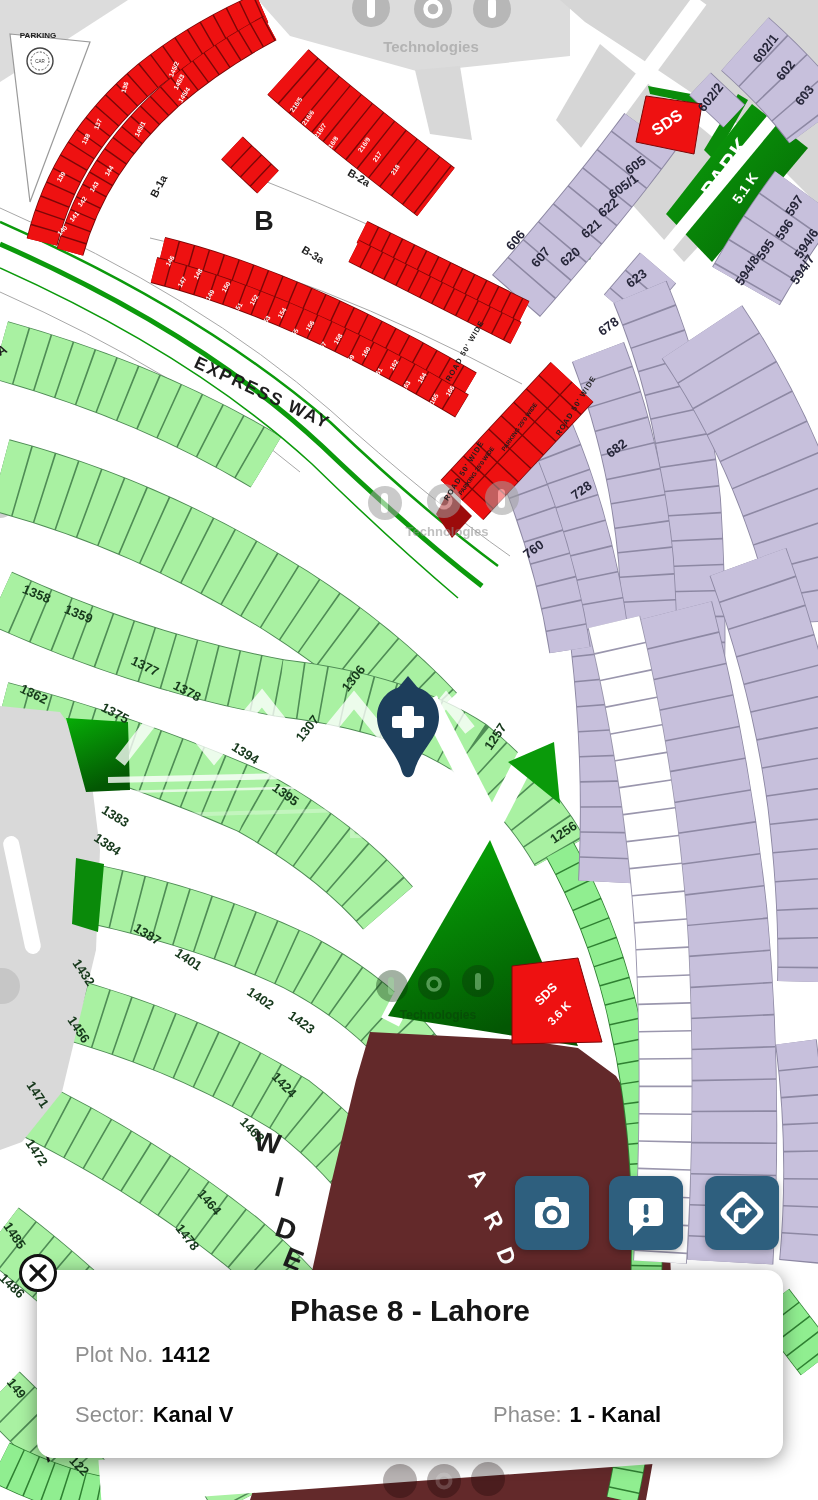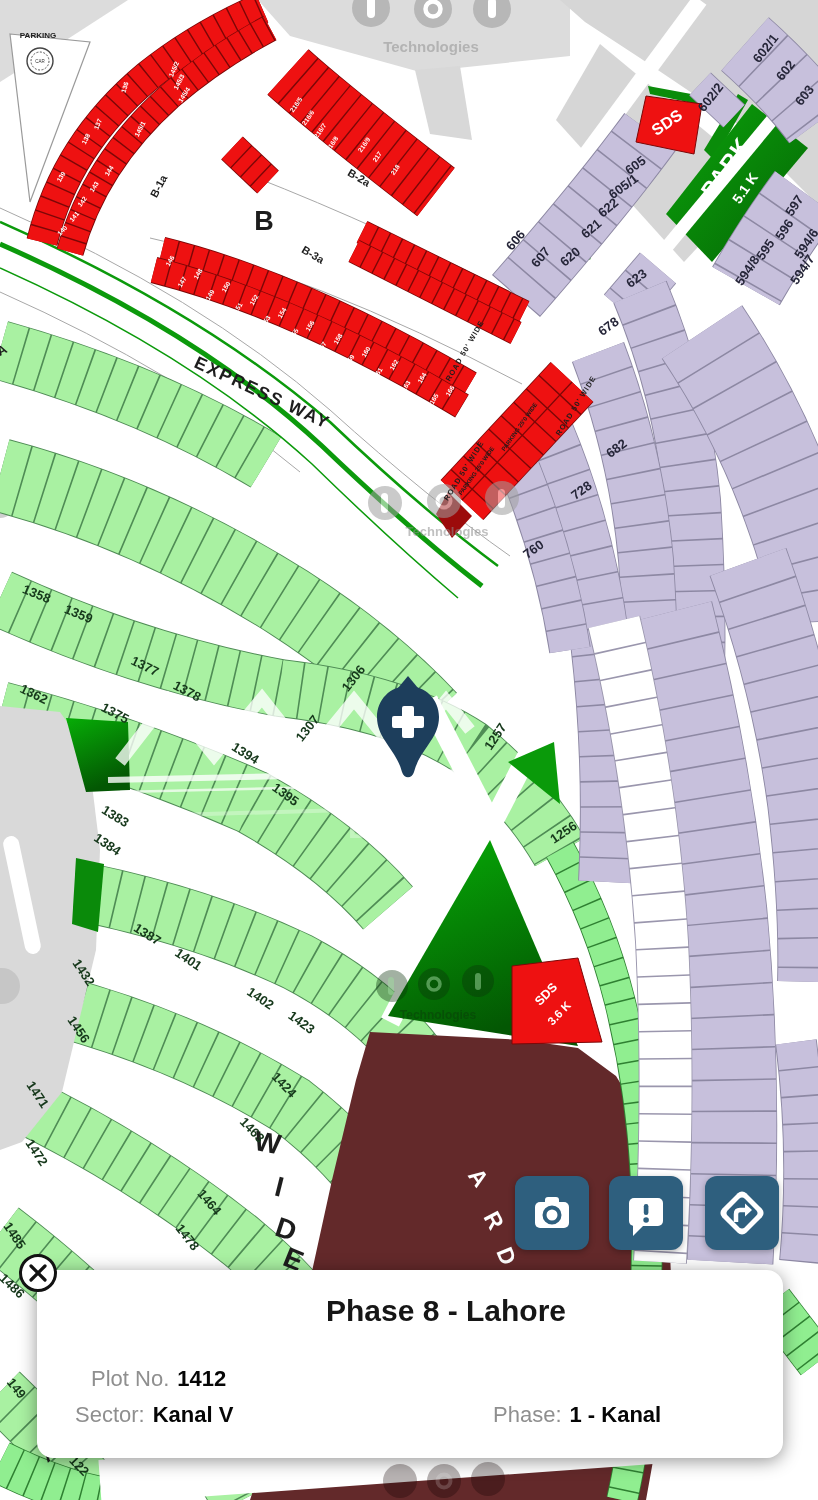--- a/index.html
+++ b/index.html
@@ -15,21 +15,21 @@
   .u-r{stroke:#7c0707;fill:none;} .b-r{stroke:#ee1111;fill:none;}
   .u-b{stroke:#2f8032;fill:none;} .b-b{stroke:#90ee90;fill:none;}
   .u-w{stroke:#9a96ad;fill:none;} .b-w{stroke:#ffffff;fill:none;}
   .road{stroke:#ffffff;fill:none;}
   .oline{stroke:#a8a8a8;stroke-width:1;fill:none;}
   .exline{stroke:#0c9a0c;fill:none;}
   .act-btn{position:absolute;top:1176px;width:74px;height:74px;background:#2e5f7e;border-radius:12px;
     display:flex;align-items:center;justify-content:center;box-shadow:0 2px 6px rgba(0,0,0,.3);cursor:pointer;}
   .info-card{position:absolute;left:37px;top:1270px;width:746px;height:188px;background:#ffffff;border-radius:16px;
     box-shadow:0 3px 18px rgba(0,0,0,.42);}
-  .card-title{position:absolute;top:24px;left:0;width:100%;text-align:center;font-size:30px;font-weight:bold;color:#161616;padding-left:36px;}
+  .card-title{position:absolute;top:24px;left:0;width:100%;text-align:center;font-size:30px;font-weight:bold;color:#161616;}
   .card-row{position:absolute;left:0;width:100%;height:30px;font-size:22px;}
   .cell-l{position:absolute;left:38px;white-space:nowrap;}
   .cell-r{position:absolute;left:456px;white-space:nowrap;}
   .f-label{color:#8f8f8f;}
   .f-value{color:#060606;font-weight:bold;margin-left:8px;}
   .close-btn{position:absolute;left:19px;top:1254px;width:38px;height:38px;border-radius:50%;background:#fff;
     border:3.5px solid #121212;box-sizing:border-box;display:flex;align-items:center;justify-content:center;cursor:pointer;}
 </style>
 </head>
 <body>
@@ -387,21 +387,21 @@
     <rect x="20" y="20" width="34" height="34" rx="6" fill="#fff" transform="rotate(45 37 37)"></rect>
     <rect x="25" y="25" width="24" height="24" rx="4" fill="#2e5f7e" transform="rotate(45 37 37)"></rect>
     <path d="M 31,46 L 31,38 Q 31,34 35,34 L 42,34" stroke="#fff" stroke-width="4.5" fill="none"></path>
     <polygon points="40,27.5 47,34 40,40.5" fill="#fff"></polygon>
   </svg>
 </div>
 
 
 <div class="info-card">
   <div class="card-title">Phase 8 - Lahore</div>
-  <div class="card-row" style="top:96px;margin-left:16px;">
+  <div class="card-row" style="top:72px;">
     <span class="cell-l">
       <span class="f-label">Plot No.</span><span class="f-value">1412</span>
     </span>
   </div>
   <div class="card-row" style="top:132px;">
     <span class="cell-l">
       <span class="f-label">Sector:</span><span class="f-value">Kanal V</span>
     </span>
     <span class="cell-r">
       <span class="f-label">Phase:</span><span class="f-value">1 - Kanal</span>

